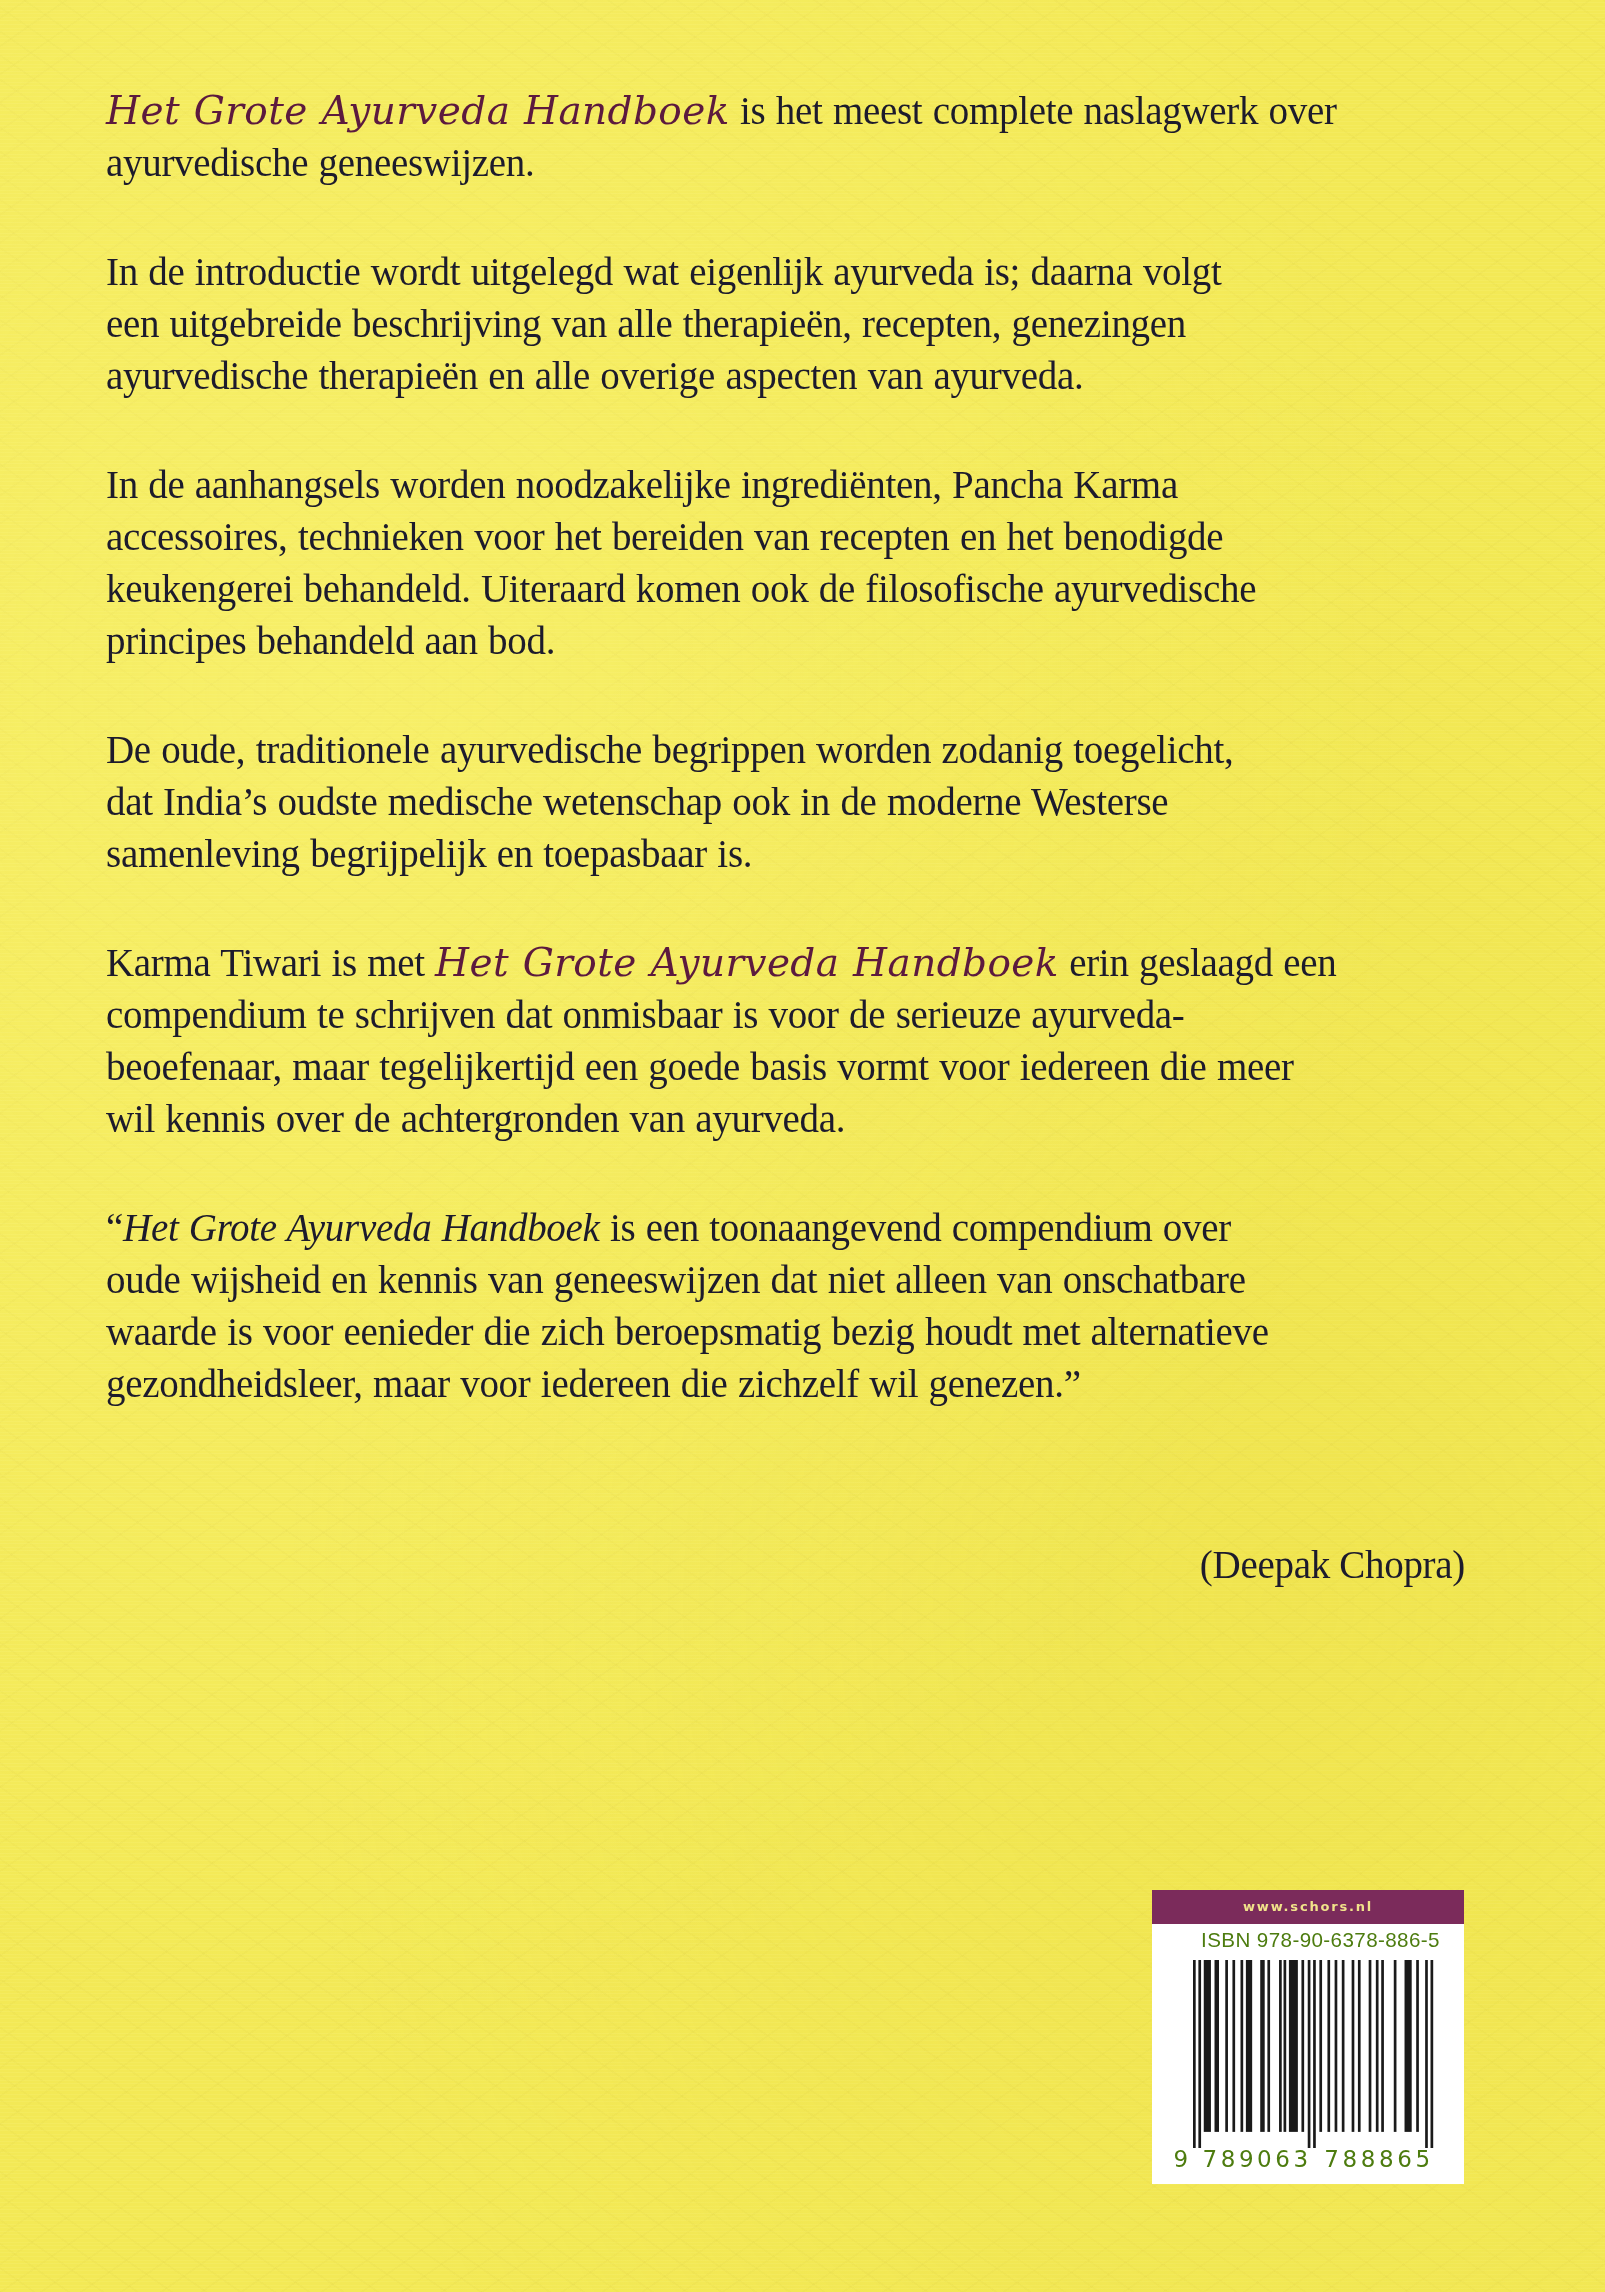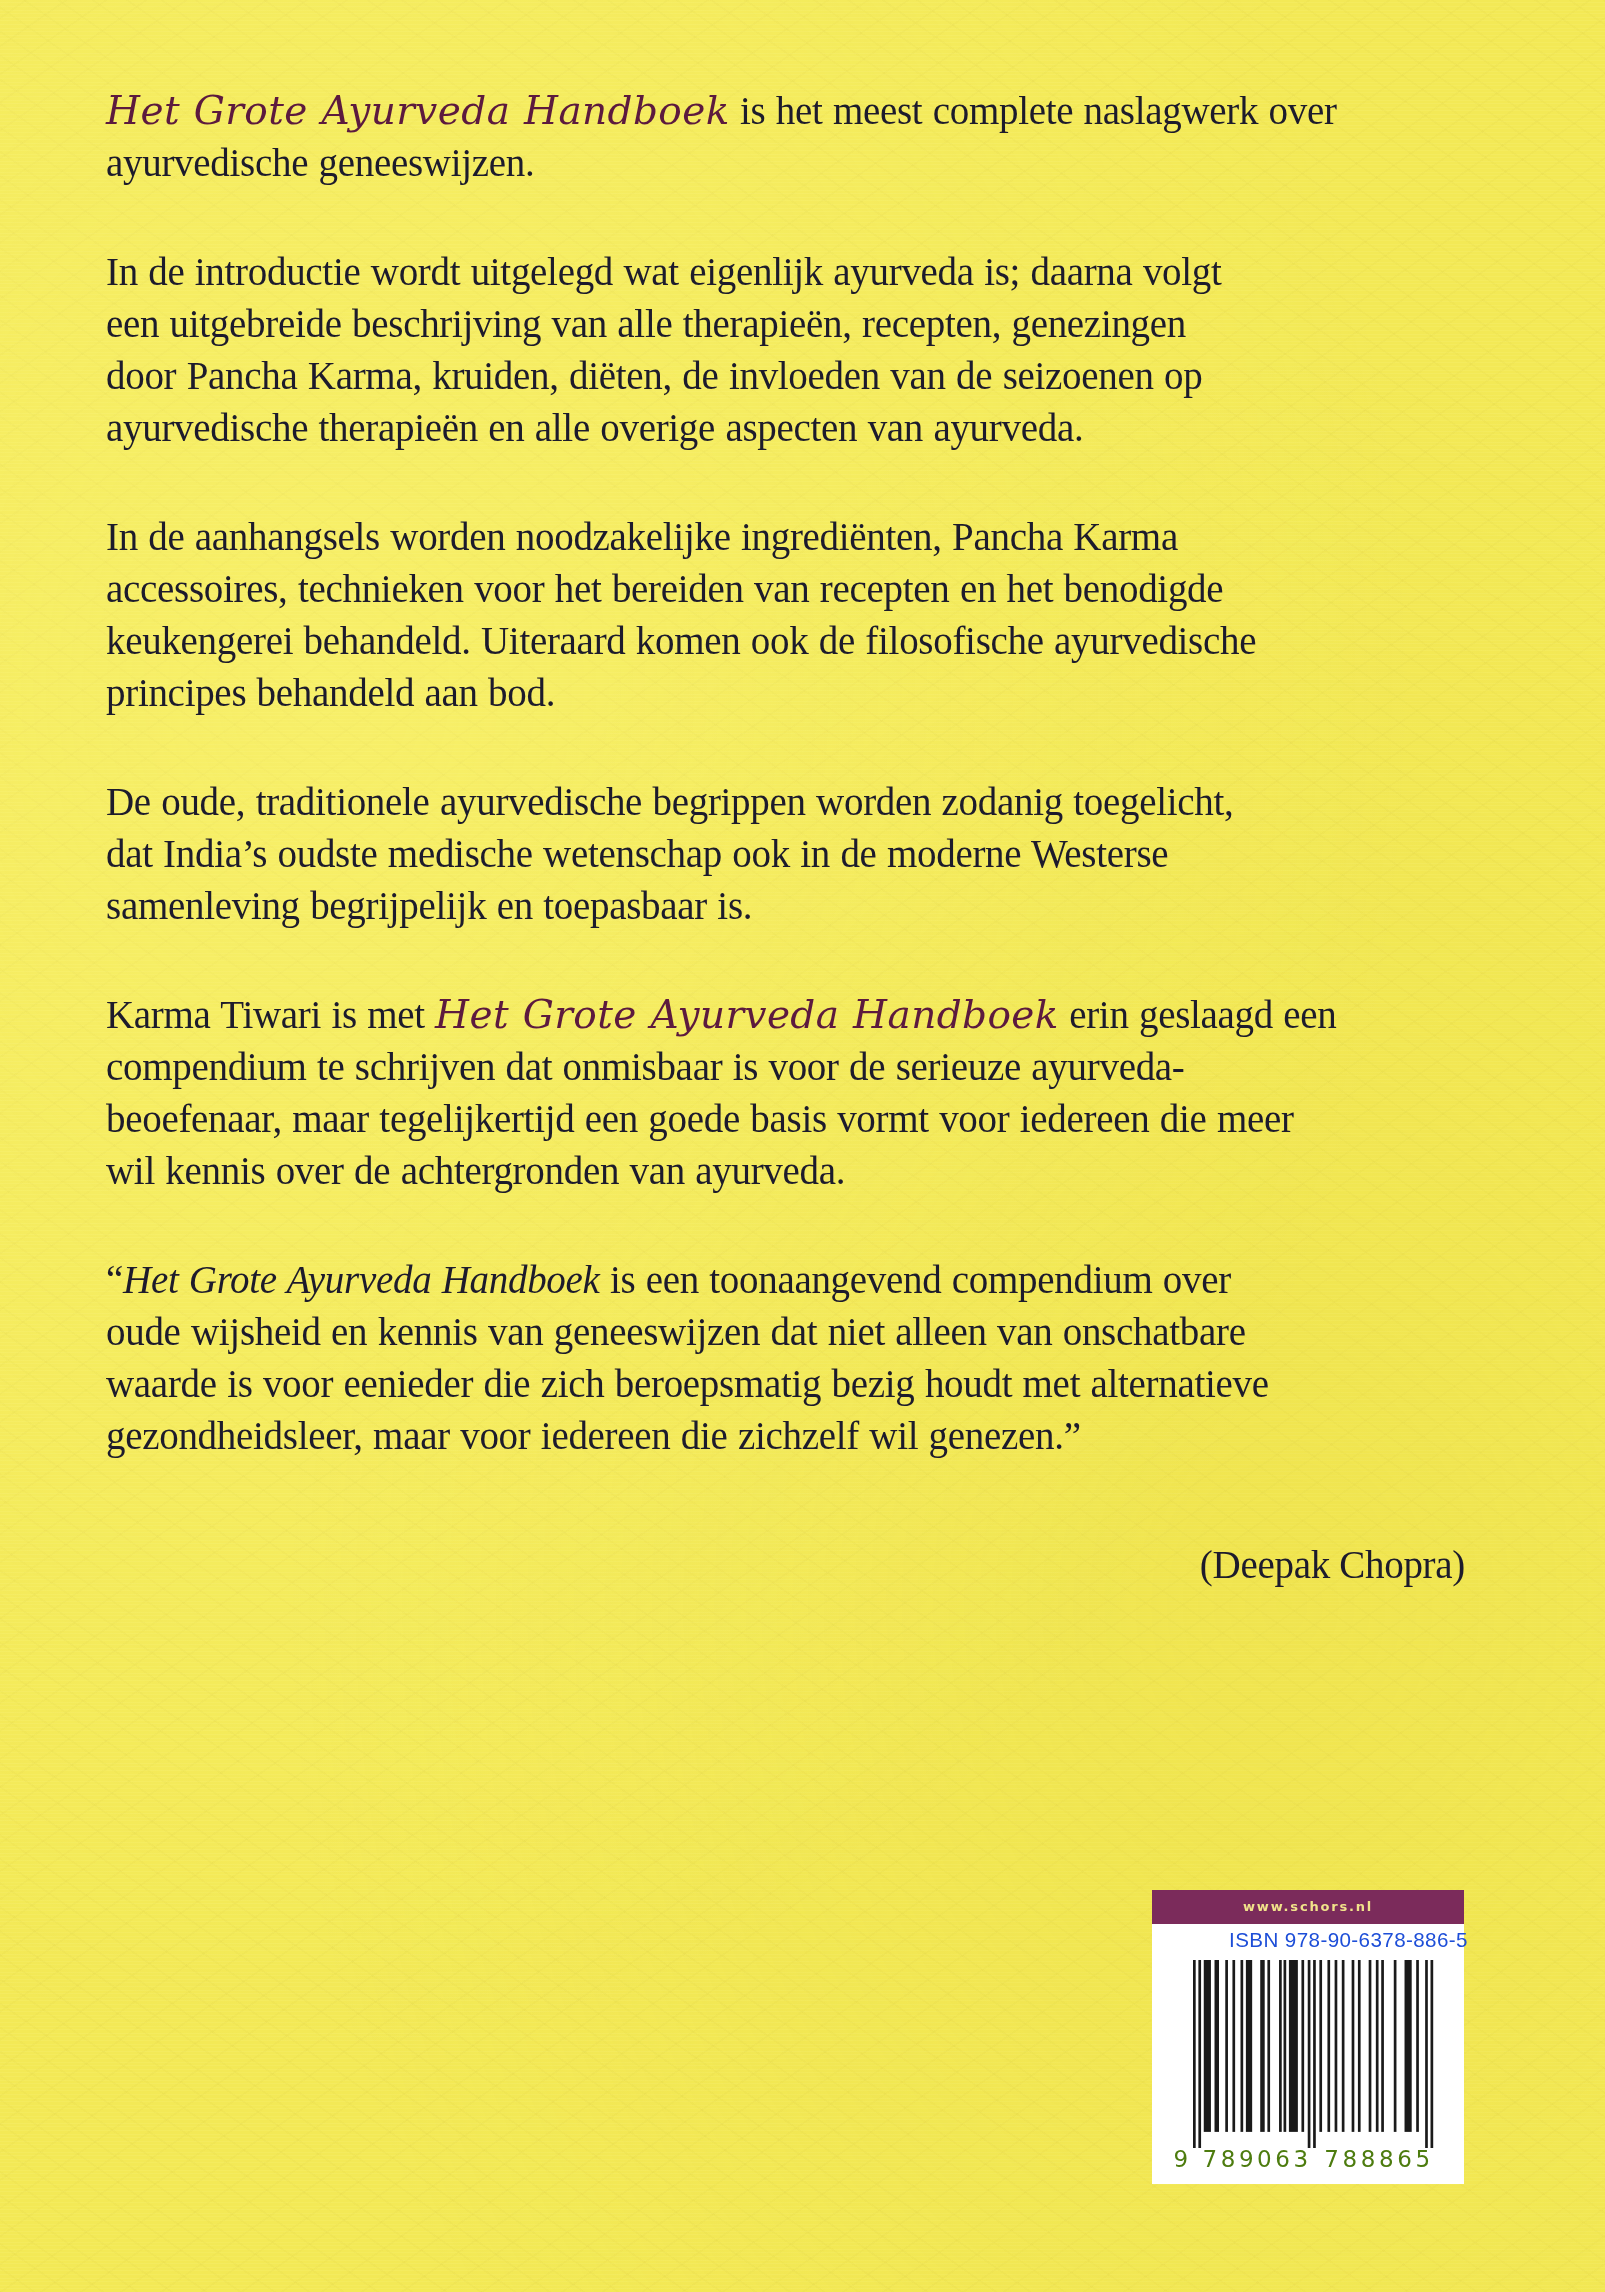--- a/index.html
+++ b/index.html
@@ -83,23 +83,22 @@
       text-align: center;
       line-height: 34px;
     }
     .isbn-text {
       position: absolute;
       left: 0; top: 38px;
       width: 337px;
       text-align: center;
       font-family: "Liberation Sans", sans-serif;
       font-size: 20.6px;
-      color: #1d4ed8;
+      color: #4d7c0f;
       letter-spacing: 0.4px;
-      margin-left: 28px;
     }
     .barcode {
       position: absolute;
       left: 41px;
       top: 70px;
       width: 242px;
       height: 188px;
     }
     .barcode-digits {
       position: absolute;
@@ -124,21 +123,20 @@
   <div class="text-block">
 
     <p class="para">
       <span class="line"><span class="title-calli">Het Grote Ayurveda Handboek</span><span> is het meest complete naslagwerk over</span></span>
       <span class="line">ayurvedische geneeswijzen.</span>
     </p>
 
     <p class="para">
       <span class="line">In de introductie wordt uitgelegd wat eigenlijk ayurveda is; daarna volgt</span>
       <span class="line">een uitgebreide beschrijving van alle therapieën, recepten, genezingen</span>
-      <span class="line">door Pancha Karma, kruiden, diëten, de invloeden van de seizoenen op</span>
       <span class="line">ayurvedische therapieën en alle overige aspecten van ayurveda.</span>
     </p>
 
     <p class="para">
       <span class="line">In de aanhangsels worden noodzakelijke ingrediënten, Pancha Karma</span>
       <span class="line">accessoires, technieken voor het bereiden van recepten en het benodigde</span>
       <span class="line">keukengerei behandeld. Uiteraard komen ook de filosofische ayurvedische</span>
       <span class="line">principes behandeld aan bod.</span>
     </p>
 

